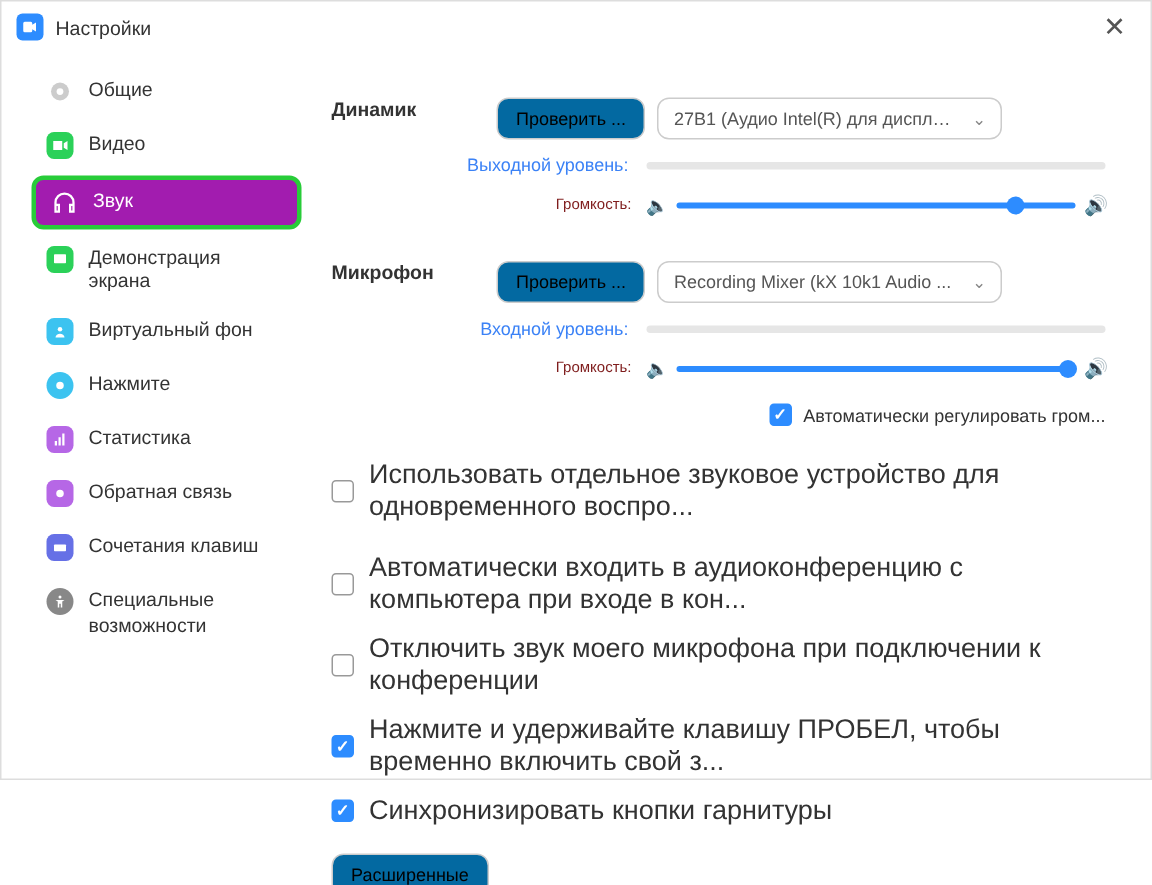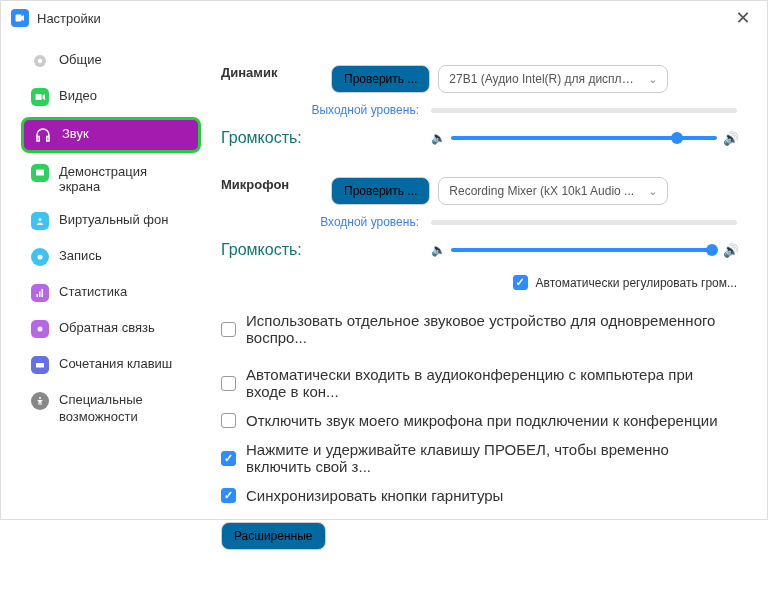--- a/index.html
+++ b/index.html
@@ -18,28 +18,28 @@
 .main { flex: 1; padding: 30px 30px 14px 10px; display: flex; flex-direction: column; }
 .section-row { display: flex; margin-bottom: 10px; }
 .section-label { width: 110px; font-weight: 700; font-size: 13px; text-align: left; }
 .btn { border: 1px solid #ccc; background: #0369a1; border-radius: 8px; padding: 6px 12px; font-size: 12px; cursor: pointer; white-space: nowrap; }
 .select { border: 1px solid #ccc; background: #fff; border-radius: 8px; padding: 6px 10px; font-size: 12px; cursor: pointer; display: flex; align-items: center; justify-content: space-between; gap: 8px; width: 230px; margin-left: 8px; color: #555; }
 .select .chev { color: #888; font-size: 11px; }
 .level-row { display: flex; align-items: center; margin-bottom: 12px; }
 .level-label { width: 210px; text-align: right; padding-right: 12px; font-size: 12px; color: #3b82f6; }
 .meter { flex: 1; height: 5px; background: #e6e6e6; border-radius: 3px; }
 .vol-row { display: flex; align-items: center; margin-bottom: 16px; }
-.vol-label { width: 210px; text-align: left; padding-right: 10px; font-size: 16px; color: #0f766e; }
+.vol-label { width: 210px; text-align: right; padding-right: 10px; font-size: 10px; color: #7f1d1d; }
 .speaker-icon { color: #2d8cff; font-size: 12px; width: 14px; text-align: center; }
 .speaker-icon.loud { font-size: 13px; }
 .slider-track { flex: 1; height: 4px; background: #2d8cff; border-radius: 2px; position: relative; margin: 0 6px; }
 .slider-thumb { position: absolute; width: 12px; height: 12px; background: #2d8cff; border-radius: 50%; top: -4px; transform: translateX(-50%); }
 .auto-row { display: flex; align-items: center; margin-left: 220px; margin-bottom: 18px; font-size: 12px; color: #333; gap: 8px; justify-content: flex-end; }
 .check-block { margin-top: 4px; }
-.check-row { display: flex; align-items: center; gap: 10px; margin-bottom: 12px; font-size: 15px; color: #333; }
+.check-row { display: flex; align-items: center; gap: 10px; margin-bottom: 12px; font-size: 18px; color: #333; }
 .checkbox { width: 15px; height: 15px; border: 1px solid #999; border-radius: 3px; background: #fff; flex-shrink: 0; display: flex; align-items: center; justify-content: center; }
 .checkbox.checked { background: #2d8cff; border-color: #2d8cff; }
 .checkbox.checked::after { content: "✓"; color: #fff; font-size: 11px; font-weight: bold; }
 .spacer { flex: 1; }
 .footer { display: flex; padding-top: 6px; }
 .ellipsis { overflow: hidden; text-overflow: ellipsis; white-space: nowrap; }
 </style>
 </head>
 <body>
 
@@ -97,21 +97,21 @@
             </svg>
           </span>
         <span>Виртуальный фон</span>
       </div>
       <div class="side-item">
         <span class="side-icon" style="background:#3cc3f0;border-radius:50%">
             <svg width="10" height="10" viewBox="0 0 24 24">
               <circle cx="12" cy="12" r="6" fill="#fff"></circle>
             </svg>
           </span>
-        <span>Запись</span>
+        <span>Нажмите</span>
       </div>
       <div class="side-item">
         <span class="side-icon" style="background:#b667e6;border-radius:5px">
             <svg width="12" height="12" viewBox="0 0 24 24">
               <path fill="#fff" d="M5 14h3v6H5zM10 9h3v11h-3zM15 4h3v16h-3z"></path>
             </svg>
           </span>
         <span>Статистика</span>
       </div>
       <div class="side-item">

